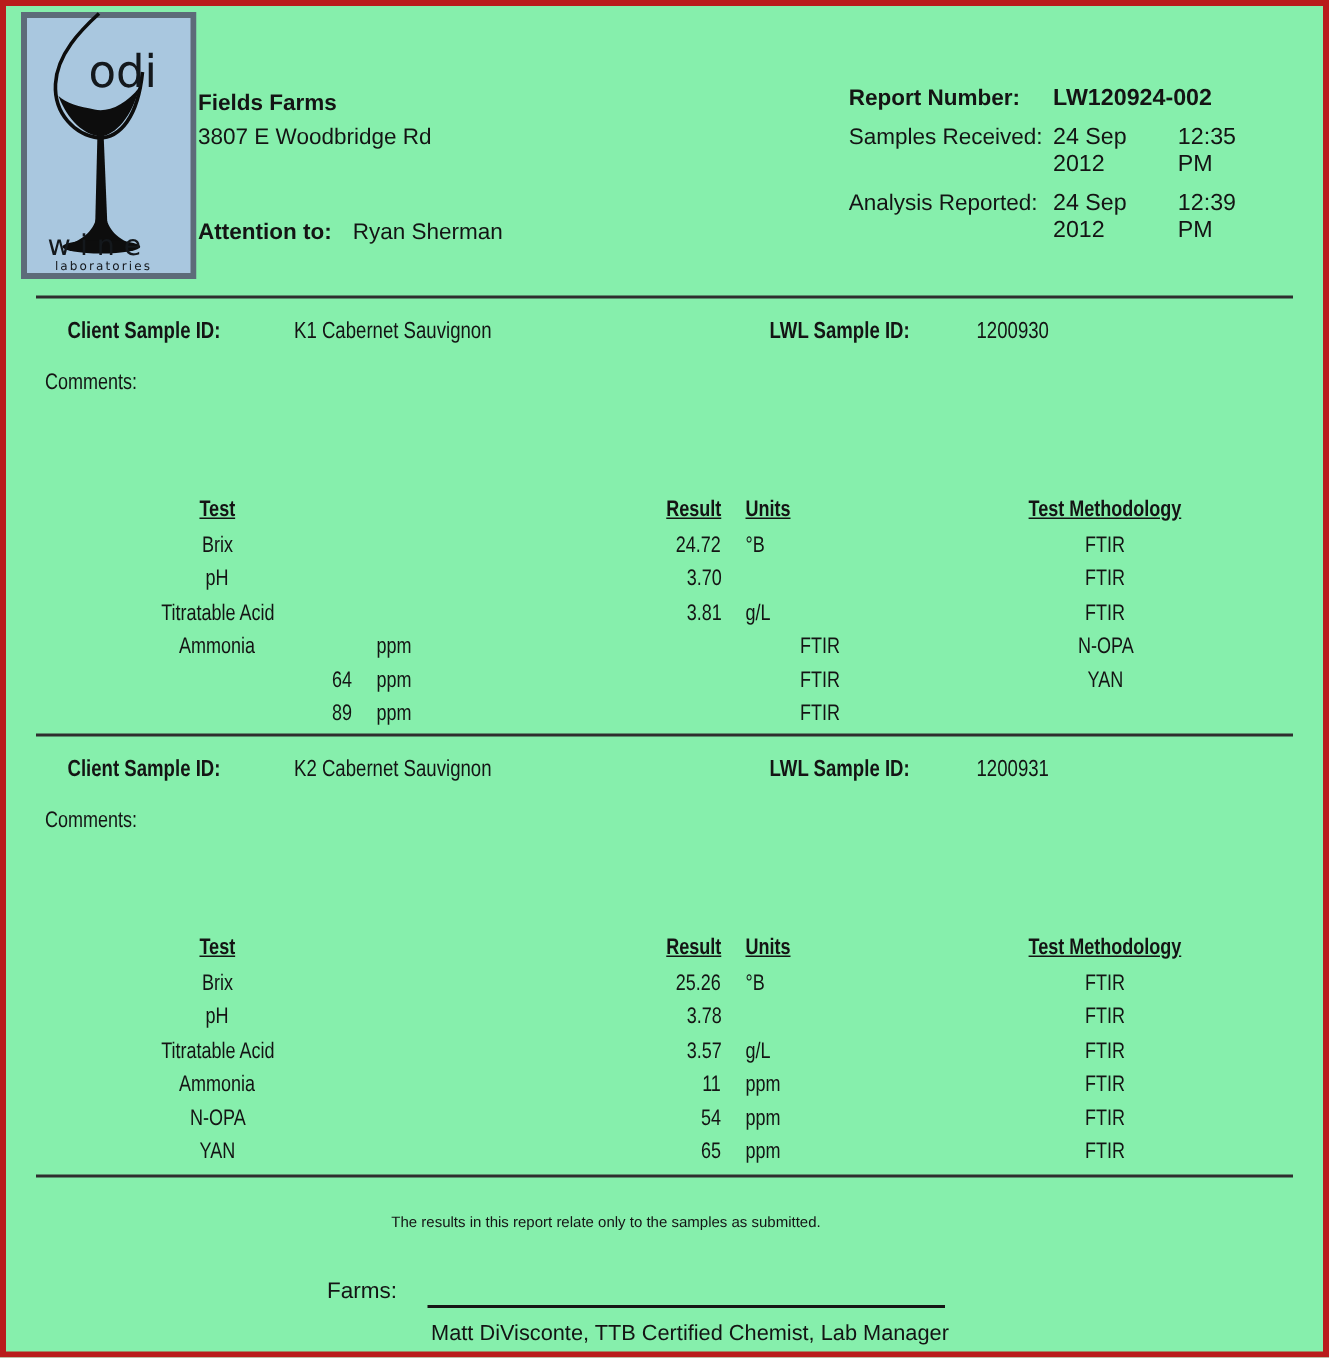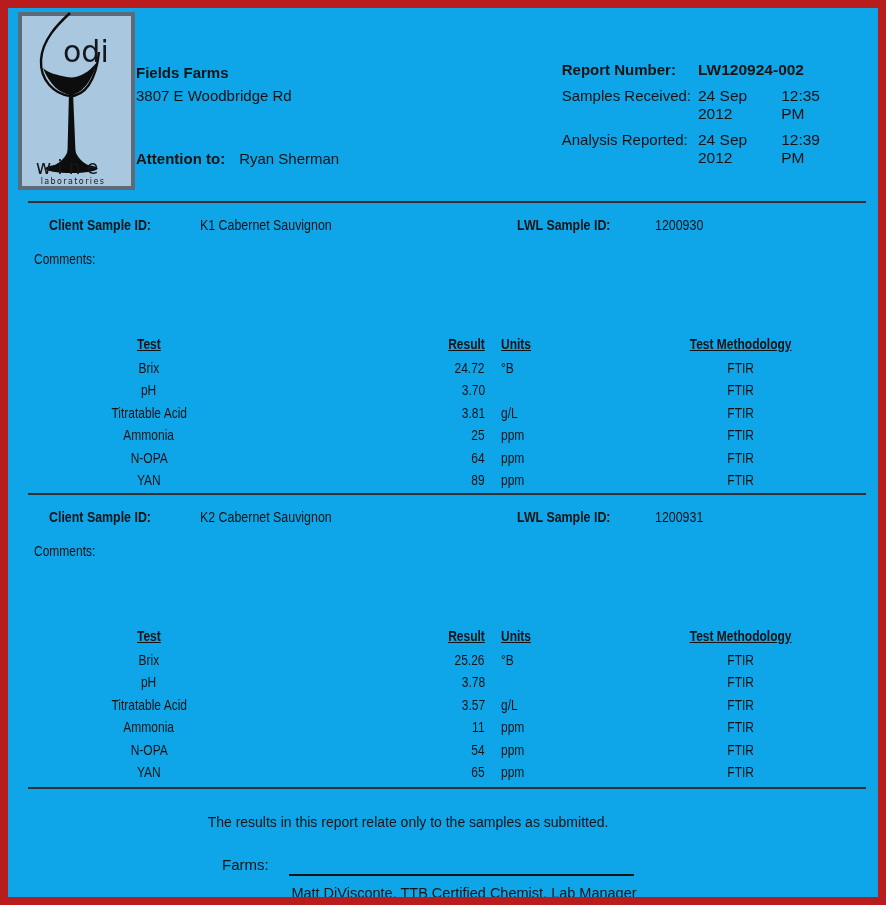--- a/index.html
+++ b/index.html
@@ -1,21 +1,21 @@
 <!DOCTYPE html>
 <html><head>
 <meta charset="utf-8">
 <style>
   html,body{margin:0;padding:0;background:#f2f2f2;}
   .page{
     position:relative;
     width:886px;height:905px;
     box-sizing:border-box;
-    border:8px solid #b91c1c;
-    background:#0ea5e9;
+    border:4px solid #b91c1c;
+    background:#86efac;
     font-family:"Liberation Sans","DejaVu Sans",sans-serif;
     color:#141414;
     overflow:hidden;
   }
   .b{font-weight:bold;}
 
   
   .logo{position:absolute;left:10px;top:4px;width:117px;height:178px;}
   .logo text{font-family:"DejaVu Sans",sans-serif;fill:#14181c;}
 
@@ -60,21 +60,21 @@
   .grid > div{line-height:22.4px;}
   .grid > .hdr{line-height:26px;}
   .col-c{text-align:center;}
   .col-c .sq{transform-origin:50% 50%;}
   .col-r{text-align:right;}
   .col-r .sq{transform-origin:100% 50%;}
   .col-l{text-align:left;}
   .hdr .sq{font-weight:bold;text-decoration:underline;}
 
   
-  .disclaimer{position:absolute;top:806px;left:0;width:800px;text-align:center;font-size:14px;}
+  .disclaimer{position:absolute;top:806px;left:0;width:800px;text-align:center;font-size:10px;}
   .signed-label{position:absolute;top:848px;left:214px;font-size:15px;}
   .sig-line{position:absolute;top:866px;left:281px;width:345px;height:2px;background:#161616;}
   .signer{position:absolute;top:877px;left:211px;width:490px;text-align:center;font-size:14.5px;}
 </style>
 </head>
 <body>
 
 <div class="page">
 
   <svg class="logo" viewBox="0 0 117 178">
@@ -147,21 +147,20 @@
       <div class="col-r"><span class="sq">3.70</span></div>
       <div class="col-l"><span class="sq"></span></div>
       <div class="col-c"><span class="sq">FTIR</span></div>
 
       <div class="col-c"><span class="sq">Titratable Acid</span></div>
       <div class="col-r"><span class="sq">3.81</span></div>
       <div class="col-l"><span class="sq">g/L</span></div>
       <div class="col-c"><span class="sq">FTIR</span></div>
 
       <div class="col-c"><span class="sq">Ammonia</span></div>
-      <div class="col-r"><span class="sq">25</span></div>
       <div class="col-l"><span class="sq">ppm</span></div>
       <div class="col-c"><span class="sq">FTIR</span></div>
 
       <div class="col-c"><span class="sq">N-OPA</span></div>
       <div class="col-r"><span class="sq">64</span></div>
       <div class="col-l"><span class="sq">ppm</span></div>
       <div class="col-c"><span class="sq">FTIR</span></div>
 
       <div class="col-c"><span class="sq">YAN</span></div>
       <div class="col-r"><span class="sq">89</span></div>

